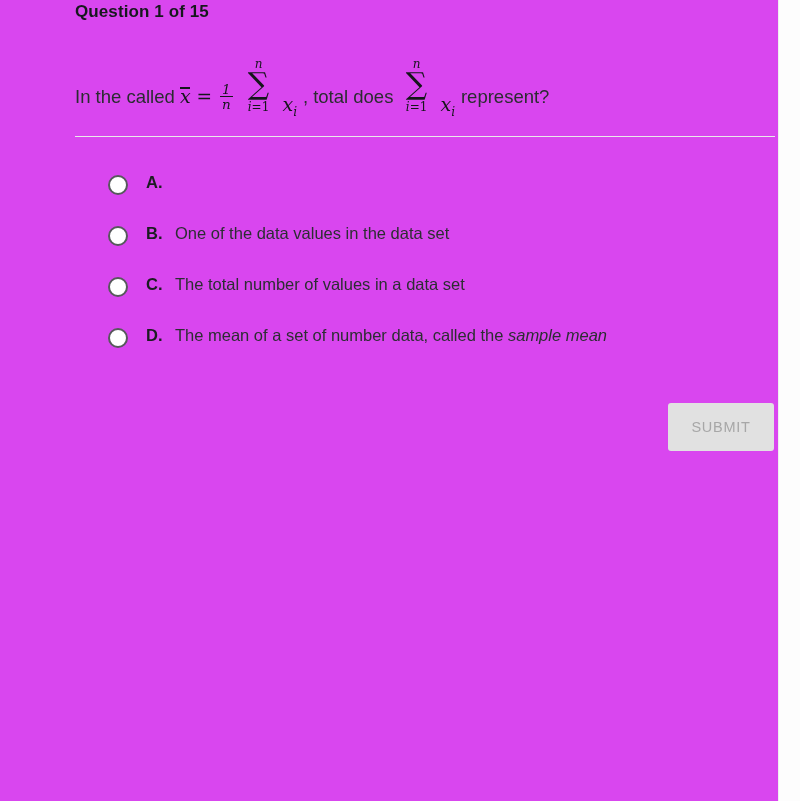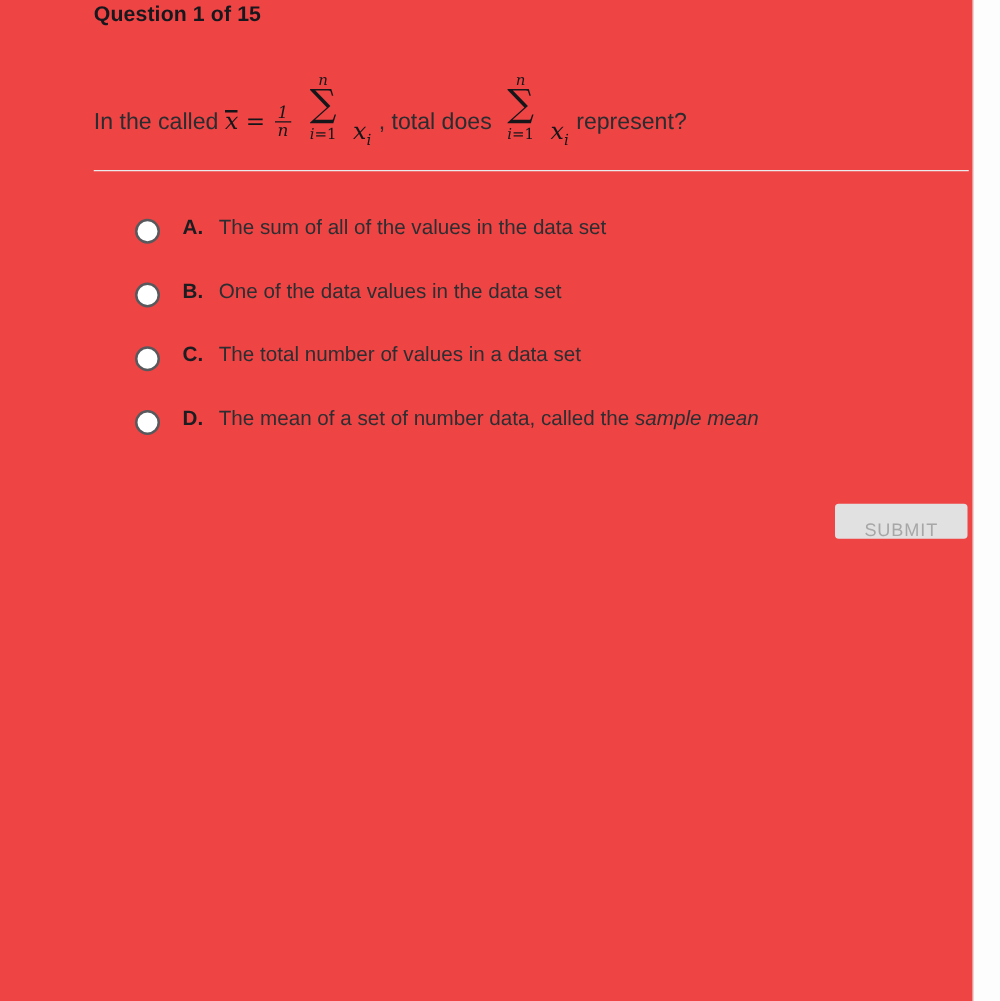--- a/index.html
+++ b/index.html
@@ -15,21 +15,21 @@
     font-family: "Liberation Sans", sans-serif;
     -webkit-font-smoothing: antialiased;
   }
 
   
   #page {
     position: absolute;
     left: 0; top: 0;
     width: 800px;
     height: 801px;
-    background: #ef4444;
+    background: #d946ef;
   }
   #right-rule {
     position: absolute;
     left: 778px; top: 0;
     width: 1px;
     height: 801px;
     background: #eeeeee;
   }
   #right-band {
     position: absolute;
@@ -195,21 +195,21 @@
     white-space: nowrap;
   }
   .option-text .ital { font-style: italic; text-align: right; }
 
   
   #submit-button {
     position: absolute;
     left: 668px;
     top: 403px;
     width: 106px;
-    height: 28px;
+    height: 48px;
     background: #e1e1e1;
     border: none;
     border-radius: 3px;
     color: #a7a7a7;
     font-family: "Liberation Sans", sans-serif;
     font-size: 14.5px;
     letter-spacing: 0.7px;
     text-align: center;
     line-height: 44px;
     padding: 0;
@@ -252,21 +252,20 @@
     <span class="qtext">represent?</span>
   </div>
 
   <div id="divider"></div>
 
   <div id="options">
 
     <div class="option-row">
       <span class="radio"></span>
       <span class="option-label">A.</span>
-      <span class="option-text"><span>The sum of all of the values in the data set</span><span class="ital"></span></span>
     </div>
 
     <div class="option-row">
       <span class="radio"></span>
       <span class="option-label">B.</span>
       <span class="option-text"><span>One of the data values in the data set</span><span class="ital"></span></span>
     </div>
 
     <div class="option-row">
       <span class="radio"></span>

